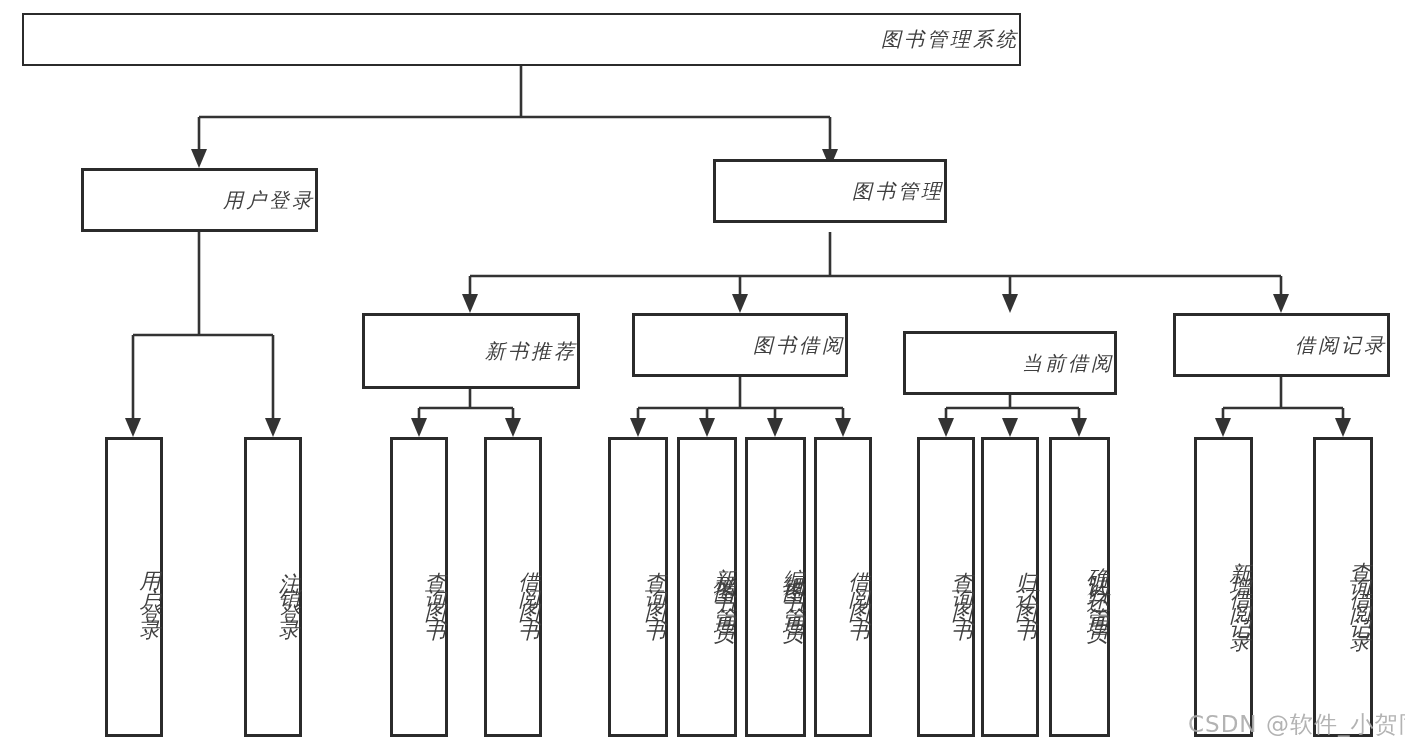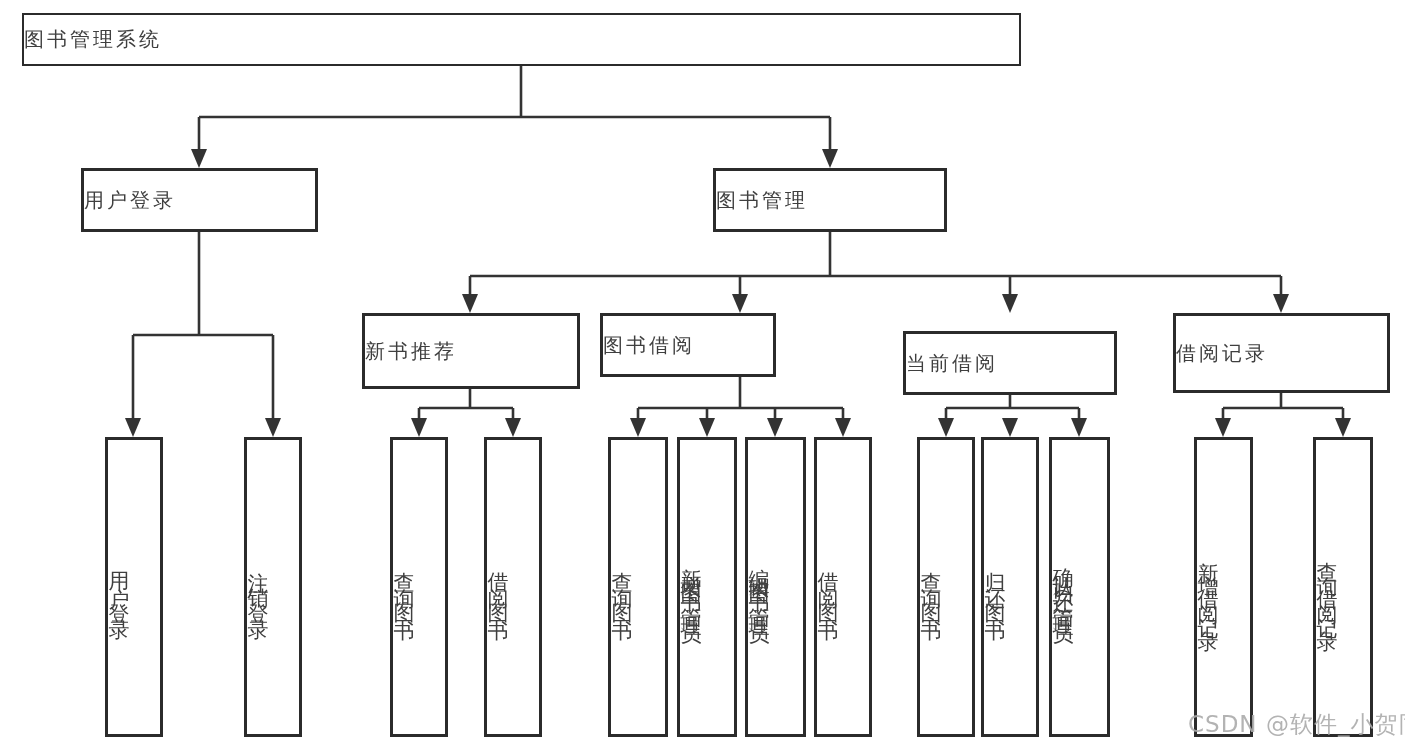--- a/index.html
+++ b/index.html
@@ -3,21 +3,21 @@
 <meta charset="utf-8">
 <style>
   html,body{margin:0;padding:0;background:#ffffff;}
   .canvas{
     position:relative;width:1405px;height:747px;background:#ffffff;overflow:hidden;
     font-family:"DejaVu Sans","Liberation Sans",sans-serif;color:#3f3f3f;
   }
   .connectors{position:absolute;left:0;top:0;z-index:1;}
   .box{
     position:absolute;z-index:2;background:#ffffff;border:3px solid #2b2b2b;
-    box-sizing:border-box;display:flex;align-items:center;justify-content:flex-start;
+    box-sizing:border-box;display:flex;align-items:center;justify-content:flex-end;font-style:italic;
   }
   .root{border-width:2px;}
   .hlabel{font-size:20px;letter-spacing:3px;color:#3f3f3f;white-space:nowrap;}
   .col{top:437px;height:300px;}
   .vtext{
     writing-mode:vertical-rl;text-orientation:mixed;
     font-size:21px;line-height:1;letter-spacing:16px;color:#3f3f3f;
   }
   .col.long .vtext{letter-spacing:8px;}
   .col.mid .vtext{letter-spacing:14px;}
@@ -99,34 +99,34 @@
     </g>
   </svg>
 
   <div class="box root" style="left:22px;top:13px;width:999px;height:53px">
     <span class="hlabel">图书管理系统</span>
   </div>
 
   <div class="box" style="left:81px;top:168px;width:237px;height:64px">
     <span class="hlabel">用户登录</span>
   </div>
-  <div class="box" style="left:713px;top:168px;width:234px;height:64px">
+  <div class="box" style="left:713px;top:159px;width:234px;height:64px">
     <span class="hlabel">图书管理</span>
   </div>
 
   <div class="box" style="left:362px;top:313px;width:218px;height:76px">
     <span class="hlabel">新书推荐</span>
   </div>
-  <div class="box" style="left:600px;top:313px;width:176px;height:64px">
+  <div class="box" style="left:632px;top:313px;width:216px;height:64px">
     <span class="hlabel">图书借阅</span>
   </div>
   <div class="box" style="left:903px;top:331px;width:214px;height:64px">
     <span class="hlabel">当前借阅</span>
   </div>
-  <div class="box" style="left:1173px;top:313px;width:217px;height:80px">
+  <div class="box" style="left:1173px;top:313px;width:217px;height:64px">
     <span class="hlabel">借阅记录</span>
   </div>
 
   <div class="box col" style="left:105px;width:58px">
     <span class="vtext">用户登录</span>
   </div>
   <div class="box col" style="left:244px;width:58px">
     <span class="vtext">注销登录</span>
   </div>
   <div class="box col" style="left:390px;width:58px">

